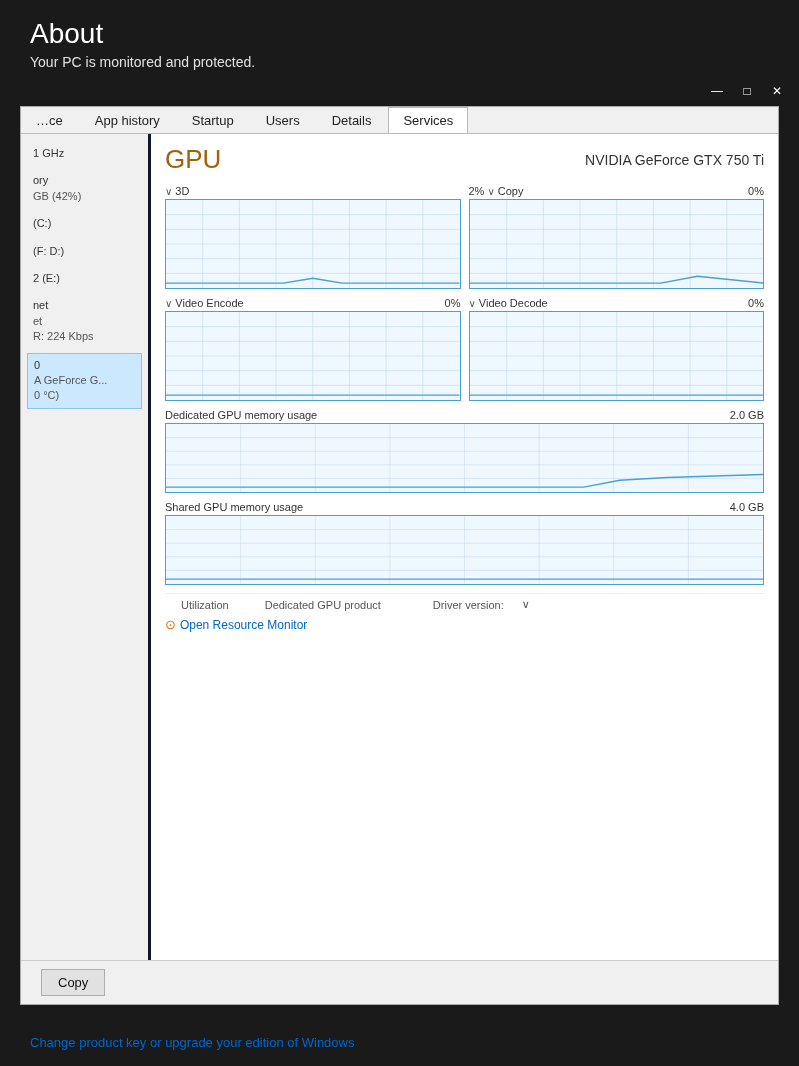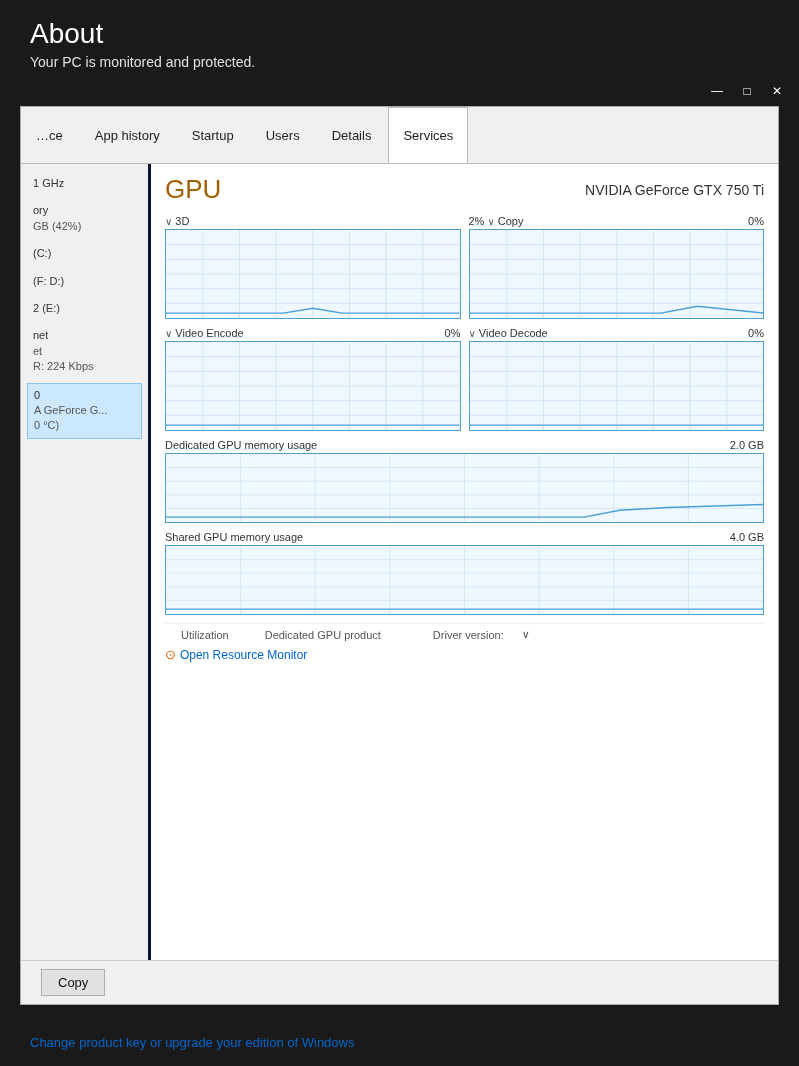--- a/index.html
+++ b/index.html
@@ -65,21 +65,21 @@
     }
 
     .tabs-bar {
       background: #f0f0f0;
       display: flex;
       border-bottom: 1px solid #bbb;
       padding: 0 0 0 0;
       overflow: hidden;
     }
     .tab {
-      padding: 20px 14px;
+      padding: 5px 14px;
       font-size: 13px;
       color: #222;
       cursor: pointer;
       border: 1px solid transparent;
       border-bottom: none;
       background: #f0f0f0;
       margin-right: 2px;
       white-space: nowrap;
     }
     .tab.active {

